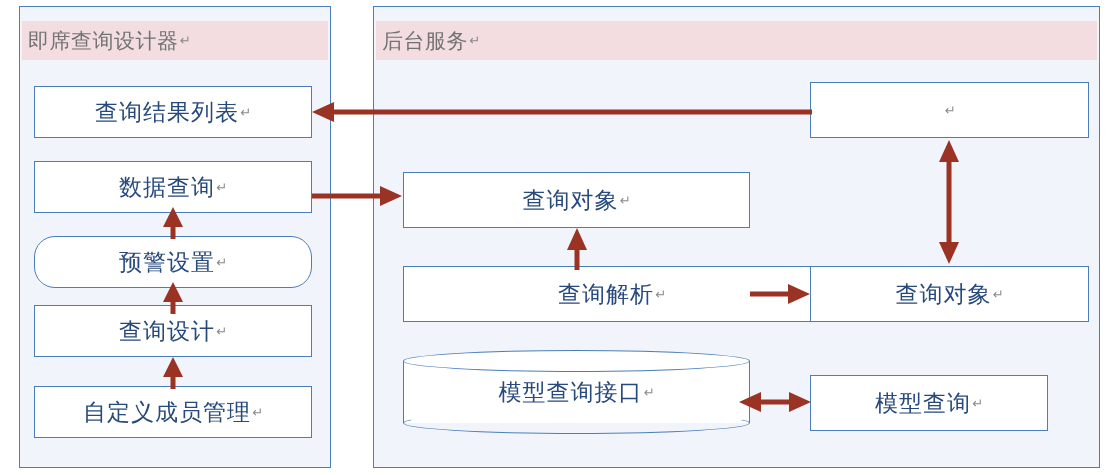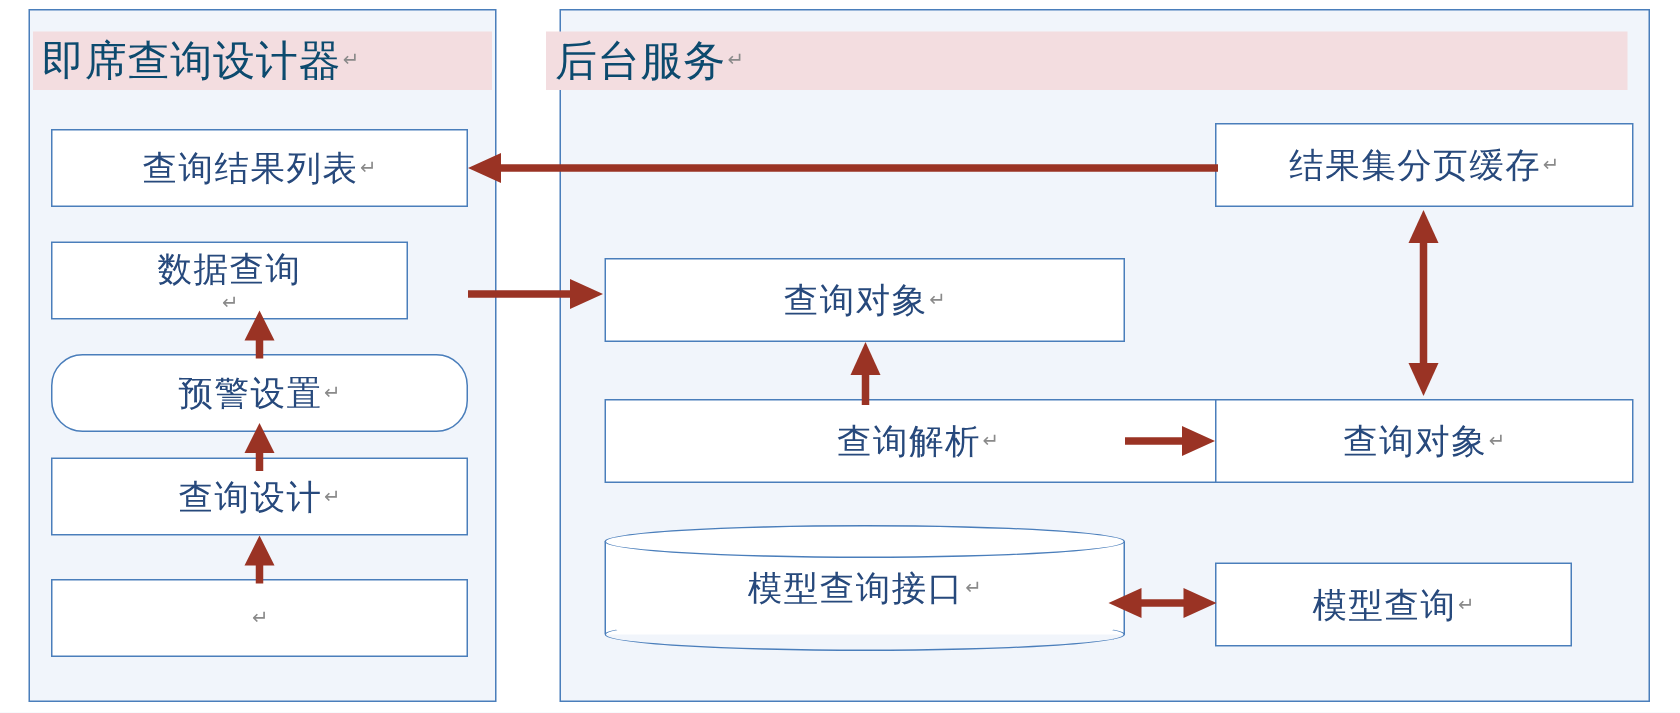--- a/index.html
+++ b/index.html
@@ -20,22 +20,22 @@
   }
   .panel-header{
     position:absolute;
     background:#f3dde0;
     display:flex;
     align-items:center;
     box-sizing:border-box;
   }
   .panel-header-text{
     font-family:"DejaVu Sans","Liberation Sans",sans-serif;
-    font-size:28px;
-    color:#0c4a6e;
+    font-size:21px;
+    color:#737373;
     letter-spacing:0.5px;
     white-space:nowrap;
   }
   .pilcrow{
     font-family:"DejaVu Sans","Liberation Sans",sans-serif;
     color:#8a8a8a;
     font-size:0.82em;
     margin-left:1px;
     vertical-align:2px;
   }
@@ -102,41 +102,42 @@
   <div class="panel-header" style="left:22px;top:21px;width:306px;height:39px;padding-left:6px;">
     <span class="panel-header-text">即席查询设计器</span>
       <span class="pilcrow">↵</span>
   </div>
 
   <div class="node" style="left:34px;top:86px;width:278px;height:52px;">
     <span class="node-label">查询结果列表</span>
       <span class="pilcrow">↵</span>
   </div>
 
-  <div class="node" style="left:34px;top:161px;width:238px;height:52px;flex-direction:column;">
+  <div class="node" style="left:34px;top:161px;width:278px;height:52px;">
     <span class="node-label">数据查询</span>
       <span class="pilcrow">↵</span>
   </div>
 
   <div class="node" style="left:34px;top:236px;width:278px;height:52px;border-radius:21px;">
     <span class="node-label">预警设置</span>
       <span class="pilcrow">↵</span>
   </div>
 
   <div class="node" style="left:34px;top:305px;width:278px;height:52px;">
     <span class="node-label">查询设计</span>
       <span class="pilcrow">↵</span>
   </div>
 
   <div class="node" style="left:34px;top:386px;width:278px;height:52px;">
+    <span class="node-label">自定义成员管理</span>
       <span class="pilcrow">↵</span>
   </div>
 
   <div class="panel" style="left:373px;top:6px;width:727px;height:462px;"></div>
-  <div class="panel-header" style="left:364px;top:21px;width:721px;height:39px;padding-left:6px;">
+  <div class="panel-header" style="left:376px;top:21px;width:721px;height:39px;padding-left:6px;">
     <span class="panel-header-text">后台服务</span>
       <span class="pilcrow">↵</span>
   </div>
 
   <div class="node" style="left:403px;top:172px;width:347px;height:56px;">
     <span class="node-label">查询对象</span>
       <span class="pilcrow">↵</span>
   </div>
 
   <div class="node" style="left:403px;top:266px;width:418px;height:56px;">
@@ -148,21 +149,20 @@
     <div class="cyl-body"></div>
     <div class="cyl-bottom"></div>
     <div class="cyl-top"></div>
     <div class="cyl-label">
       <span class="node-label">模型查询接口</span>
         <span class="pilcrow">↵</span>
     </div>
   </div>
 
   <div class="node" style="left:810px;top:82px;width:279px;height:56px;">
-    <span class="node-label">结果集分页缓存</span>
       <span class="pilcrow">↵</span>
   </div>
 
   <div class="node" style="left:810px;top:266px;width:279px;height:56px;">
     <span class="node-label">查询对象</span>
       <span class="pilcrow">↵</span>
   </div>
 
   <div class="node" style="left:810px;top:375px;width:238px;height:56px;">
     <span class="node-label">模型查询</span>

